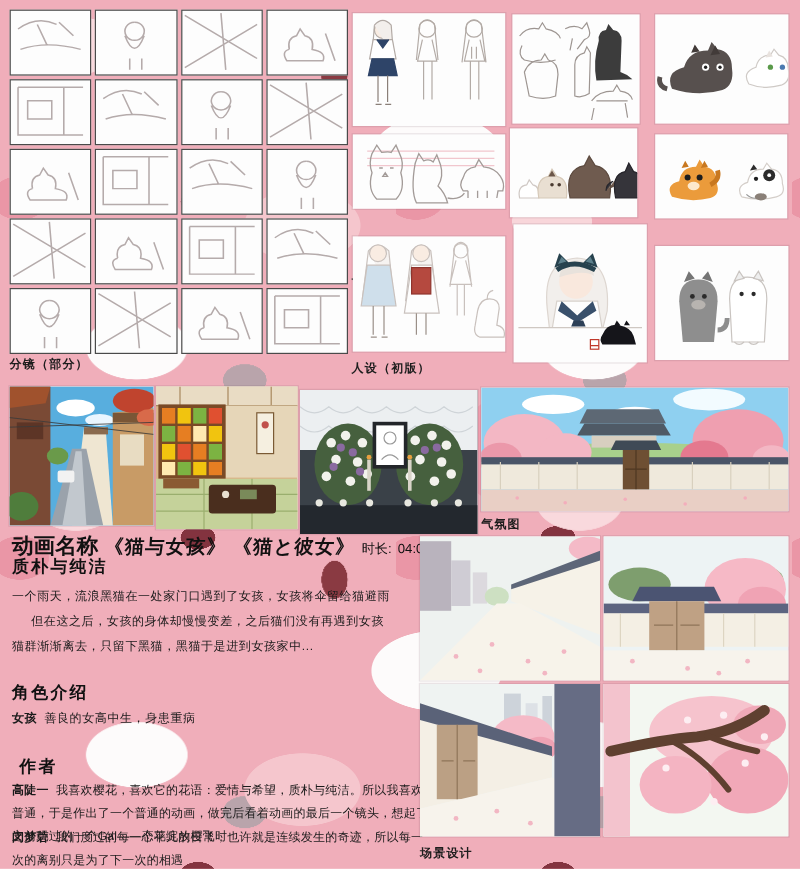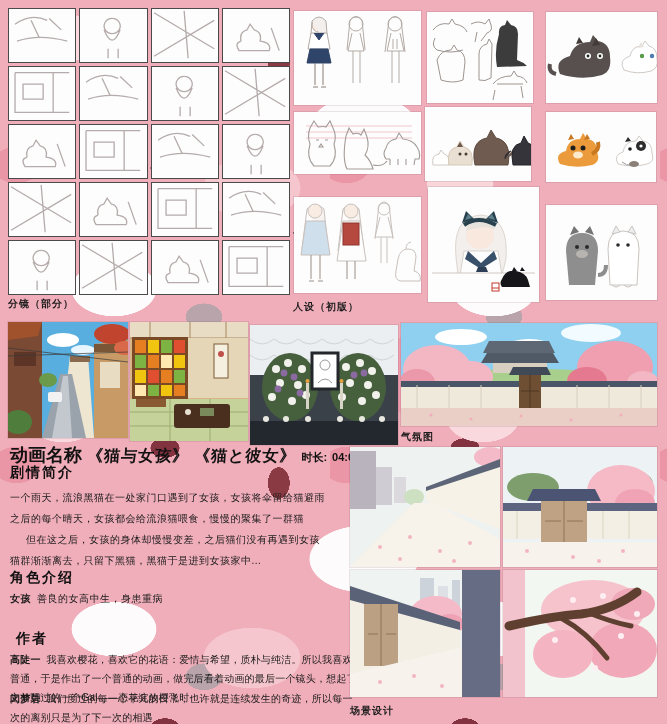--- a/index.html
+++ b/index.html
@@ -26,21 +26,21 @@
   
   #sb-grid{left:8px;top:8px;width:282px;height:287px;display:grid;
     grid-template-columns:repeat(4,1fr);grid-template-rows:repeat(5,1fr);gap:3px;}
   .sb-cell{background:#fdfdfd;border:1px solid #4a4a4a;overflow:hidden;}
   .sb-cell svg{width:100%;height:100%;display:block;}
   .svgpanel svg{width:100%;height:100%;display:block;}
   
   .title-row{left:10px;top:443px;display:flex;align-items:baseline;gap:5px;color:#111;}
   .t-prefix{font-size:18px;font-weight:bold;}
   .t-hand{font-size:16px;font-weight:bold;transform:skewX(-4deg);letter-spacing:1px;}
-  .t-dur{font-size:11px;font-weight:bold;}
+  .t-dur{font-size:11px;font-weight:normal;}
   .h1{font-size:14px;font-weight:bold;color:#111;letter-spacing:2px;}
   .bodytxt{font-size:10px;color:#1a1a1a;letter-spacing:.5px;white-space:nowrap;}
   .wraptxt{font-size:10px;color:#1a1a1a;letter-spacing:.2px;line-height:19px;width:352px;white-space:normal;}
   .nm{font-weight:bold;margin-right:6px;}
 </style>
 </head>
 <body>
 
 <div id="poster">
 
@@ -456,24 +456,23 @@
   <div class="abs lbl" style="left:401px;top:430px;">气氛图</div>
 
   <div class="abs title-row">
     <span class="t-prefix">动画名称</span>
     <span class="t-hand">《猫与女孩》</span>
     <span class="t-hand">《猫と彼女》</span>
     <span class="t-dur">时长:</span>
     <span class="t-dur">04:00</span>
   </div>
 
-  <div class="abs h1" style="left:10px;top:464px;">剧情简介</div>
+  <div class="abs h1" style="left:10px;top:464px;">质朴与纯洁</div>
   <div class="abs" style="left:10px;top:487px;">
     <div class="bodytxt" style="line-height:21px;">一个雨天，流浪黑猫在一处家门口遇到了女孩，女孩将伞留给猫避雨</div>
-    <div class="bodytxt" style="line-height:21px;">之后的每个晴天，女孩都会给流浪猫喂食，慢慢的聚集了一群猫</div>
     <div class="bodytxt" style="line-height:21px;margin-left:16px;">但在这之后，女孩的身体却慢慢变差，之后猫们没有再遇到女孩</div>
     <div class="bodytxt" style="line-height:21px;">猫群渐渐离去，只留下黑猫，黑猫于是进到女孩家中...</div>
   </div>
 
   <div class="abs h1" style="left:10px;top:569px;">角色介绍</div>
   <div class="abs bodytxt" style="left:10px;top:592px;">
     <span class="nm">女孩</span><span>善良的女高中生，身患重病</span>
   </div>
 
   <div class="abs h1" style="left:16px;top:630px;">作者</div>

